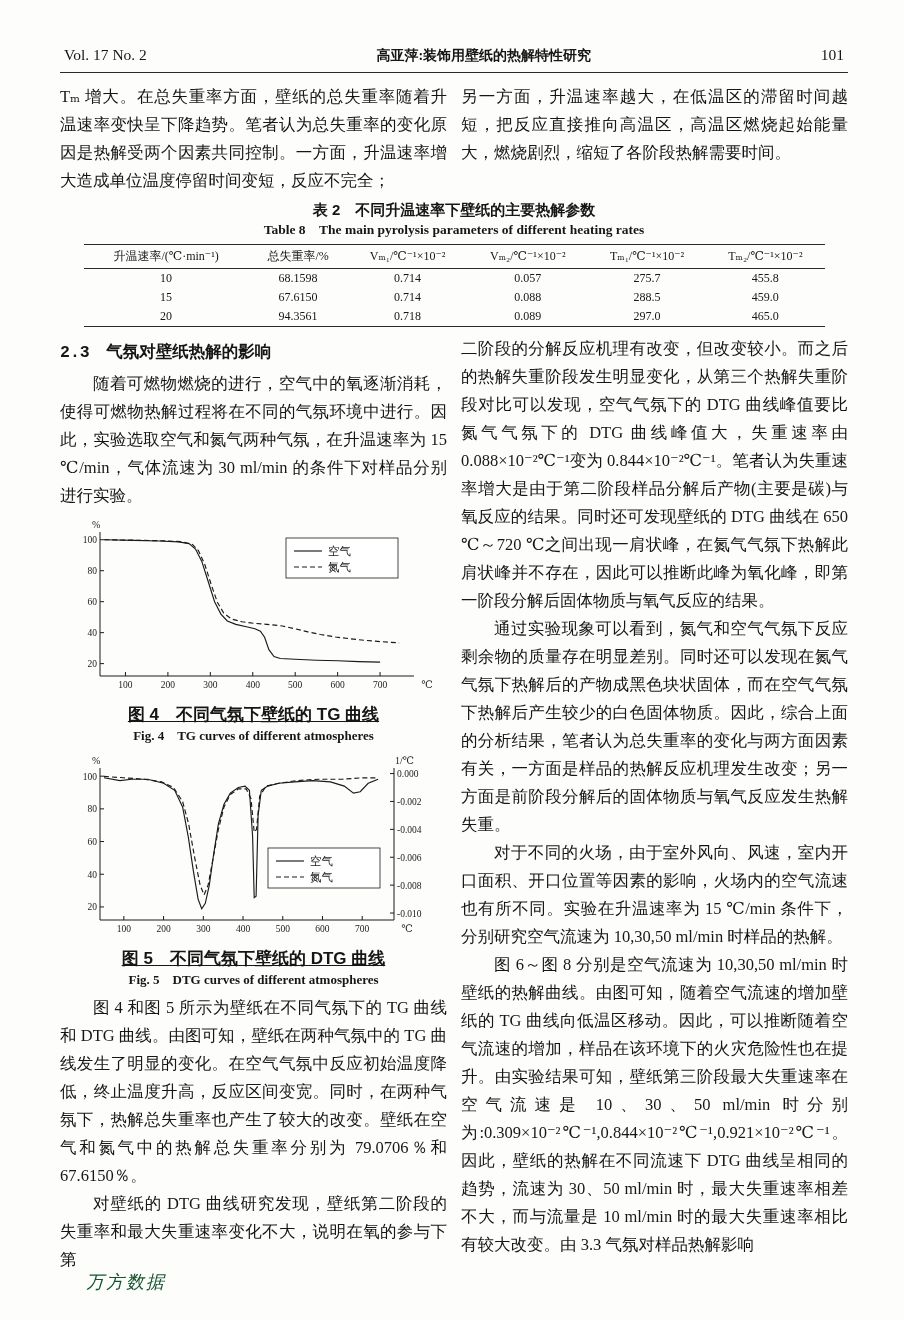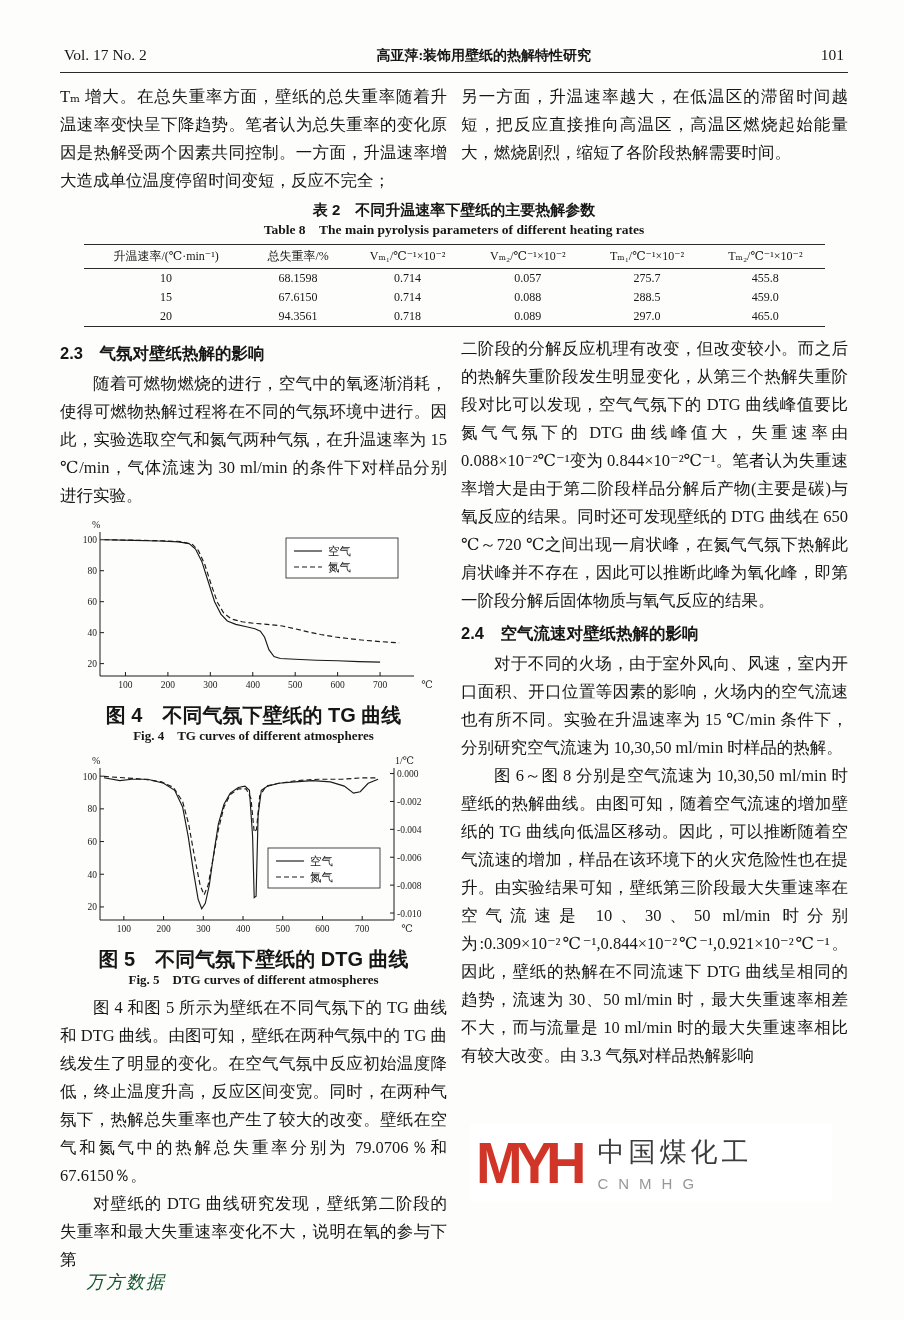--- a/index.html
+++ b/index.html
@@ -9,36 +9,36 @@
     font-family:"Liberation Serif","DejaVu Serif",serif;color:#161616;
   }
   .header{display:flex;justify-content:space-between;align-items:baseline;font-size:15.5px;padding:0 4px 7px 4px;}
   .header .rtitle{font-weight:bold;font-size:14px;}
   .rule{border-top:1.7px solid #2a2a2a;margin-bottom:10px;}
   .cols{display:flex;gap:14px;}
   .col{flex:1;min-width:0;}
   p{margin:0;font-size:16.5px;line-height:28px;text-align:justify;text-indent:2em;}
   p.noindent{text-indent:0;}
   h3{font-size:16.5px;line-height:26px;margin:5px 0 4px 0;font-weight:bold;
-     font-family:Liberation Sans, sans-serif;}
+     font-family:Liberation Mono, monospace;}
   
   .tableblock{margin:6px 4px 8px 4px;}
   .tcapcn{text-align:center;font-weight:bold;font-size:15px;margin:2px 0 1px 0;
           font-family:"Liberation Sans","DejaVu Sans",sans-serif;}
   .tcapen{text-align:center;font-weight:bold;font-size:13.5px;margin-bottom:5px;}
   table.t2{width:95%;margin:0 auto;border-collapse:collapse;font-size:12px;}
   table.t2 thead tr{border-top:1.7px solid #2a2a2a;border-bottom:1px solid #2a2a2a;}
   table.t2 tbody tr:last-child{border-bottom:1.7px solid #2a2a2a;}
   table.t2 th{font-weight:normal;padding:3px 2px;text-align:center;white-space:nowrap;}
   table.t2 td{padding:2px 2px;text-align:center;}
   
   figure{margin:8px 0 4px 0;text-align:center;}
   .chart{display:inline-block;line-height:0;}
-  .capcn{font-weight:bold;font-size:20px;line-height:22px;
-         font-family:"Liberation Sans","DejaVu Sans",sans-serif;}
+  .capcn{font-weight:bold;font-size:17px;line-height:22px;
+         font-family:"Liberation Sans","DejaVu Sans",sans-serif;text-decoration:underline;}
   .capen{font-weight:bold;font-size:13px;line-height:20px;margin-bottom:2px;}
   
   .wm{position:absolute;left:470px;top:1124px;width:362px;height:78px;z-index:5;
       background:rgba(255,255,255,0.94);display:flex;align-items:center;box-sizing:border-box;padding:2px 6px;}
   .wm-logo{font-family:"Liberation Sans","DejaVu Sans",sans-serif;font-weight:bold;font-size:56px;
            color:#d03527;letter-spacing:-7px;line-height:0.95;margin-right:18px;transform:scaleY(1.04);}
   .wm-cn{font-size:27px;color:#3c3c3c;letter-spacing:4px;
          font-family:"Liberation Sans","DejaVu Sans",sans-serif;}
   .wm-en{font-size:15px;color:#979797;letter-spacing:10px;margin-top:5px;
          font-family:"Liberation Sans","DejaVu Sans",sans-serif;}
@@ -211,28 +211,21 @@
         <div class="capcn">图 5　不同气氛下壁纸的 DTG 曲线</div>
         <div class="capen">Fig. 5　DTG curves of different atmospheres</div>
       </figure>
 
       <p>图 4 和图 5 所示为壁纸在不同气氛下的 TG 曲线和 DTG 曲线。由图可知，壁纸在两种气氛中的 TG 曲线发生了明显的变化。在空气气氛中反应初始温度降低，终止温度升高，反应区间变宽。同时，在两种气氛下，热解总失重率也产生了较大的改变。壁纸在空气和氮气中的热解总失重率分别为 79.0706％和 67.6150％。</p>
       <p>对壁纸的 DTG 曲线研究发现，壁纸第二阶段的失重率和最大失重速率变化不大，说明在氧的参与下第</p>
     </div>
 
     <div class="col">
       <p class="noindent">二阶段的分解反应机理有改变，但改变较小。而之后的热解失重阶段发生明显变化，从第三个热解失重阶段对比可以发现，空气气氛下的 DTG 曲线峰值要比氮气气氛下的 DTG 曲线峰值大，失重速率由 0.088×10⁻²℃⁻¹变为 0.844×10⁻²℃⁻¹。笔者认为失重速率增大是由于第二阶段样品分解后产物(主要是碳)与氧反应的结果。同时还可发现壁纸的 DTG 曲线在 650 ℃～720 ℃之间出现一肩状峰，在氮气气氛下热解此肩状峰并不存在，因此可以推断此峰为氧化峰，即第一阶段分解后固体物质与氧气反应的结果。</p>
-      <h3>2.4　空气流速对壁纸热解的影响</h3>
+      <p>通过实验现象可以看到，氮气和空气气氛下反应剩余物的质量存在明显差别。同时还可以发现在氮气气氛下热解后的产物成黑色块状固体，而在空气气氛下热解后产生较少的白色固体物质。因此，综合上面的分析结果，笔者认为总失重率的变化与两方面因素有关，一方面是样品的热解反应机理发生改变；另一方面是前阶段分解后的固体物质与氧气反应发生热解失重。</p>
       <p>对于不同的火场，由于室外风向、风速，室内开口面积、开口位置等因素的影响，火场内的空气流速也有所不同。实验在升温速率为 15 ℃/min 条件下，分别研究空气流速为 10,30,50 ml/min 时样品的热解。</p>
       <p>图 6～图 8 分别是空气流速为 10,30,50 ml/min 时壁纸的热解曲线。由图可知，随着空气流速的增加壁纸的 TG 曲线向低温区移动。因此，可以推断随着空气流速的增加，样品在该环境下的火灾危险性也在提升。由实验结果可知，壁纸第三阶段最大失重速率在空气流速是 10、30、50 ml/min 时分别为:0.309×10⁻²℃⁻¹,0.844×10⁻²℃⁻¹,0.921×10⁻²℃⁻¹。因此，壁纸的热解在不同流速下 DTG 曲线呈相同的趋势，流速为 30、50 ml/min 时，最大失重速率相差不大，而与流量是 10 ml/min 时的最大失重速率相比有较大改变。由 3.3 气氛对样品热解影响</p>
     </div>
   </div>
 
-  <div class="wm">
-    <div class="wm-logo">MYH</div>
-    <div class="wm-text">
-      <div class="wm-cn">中国煤化工</div>
-      <div class="wm-en">CNMHG</div>
-    </div>
-  </div>
 
   <div class="footwm">万方数据</div>
 </div>
 
 </body></html>

